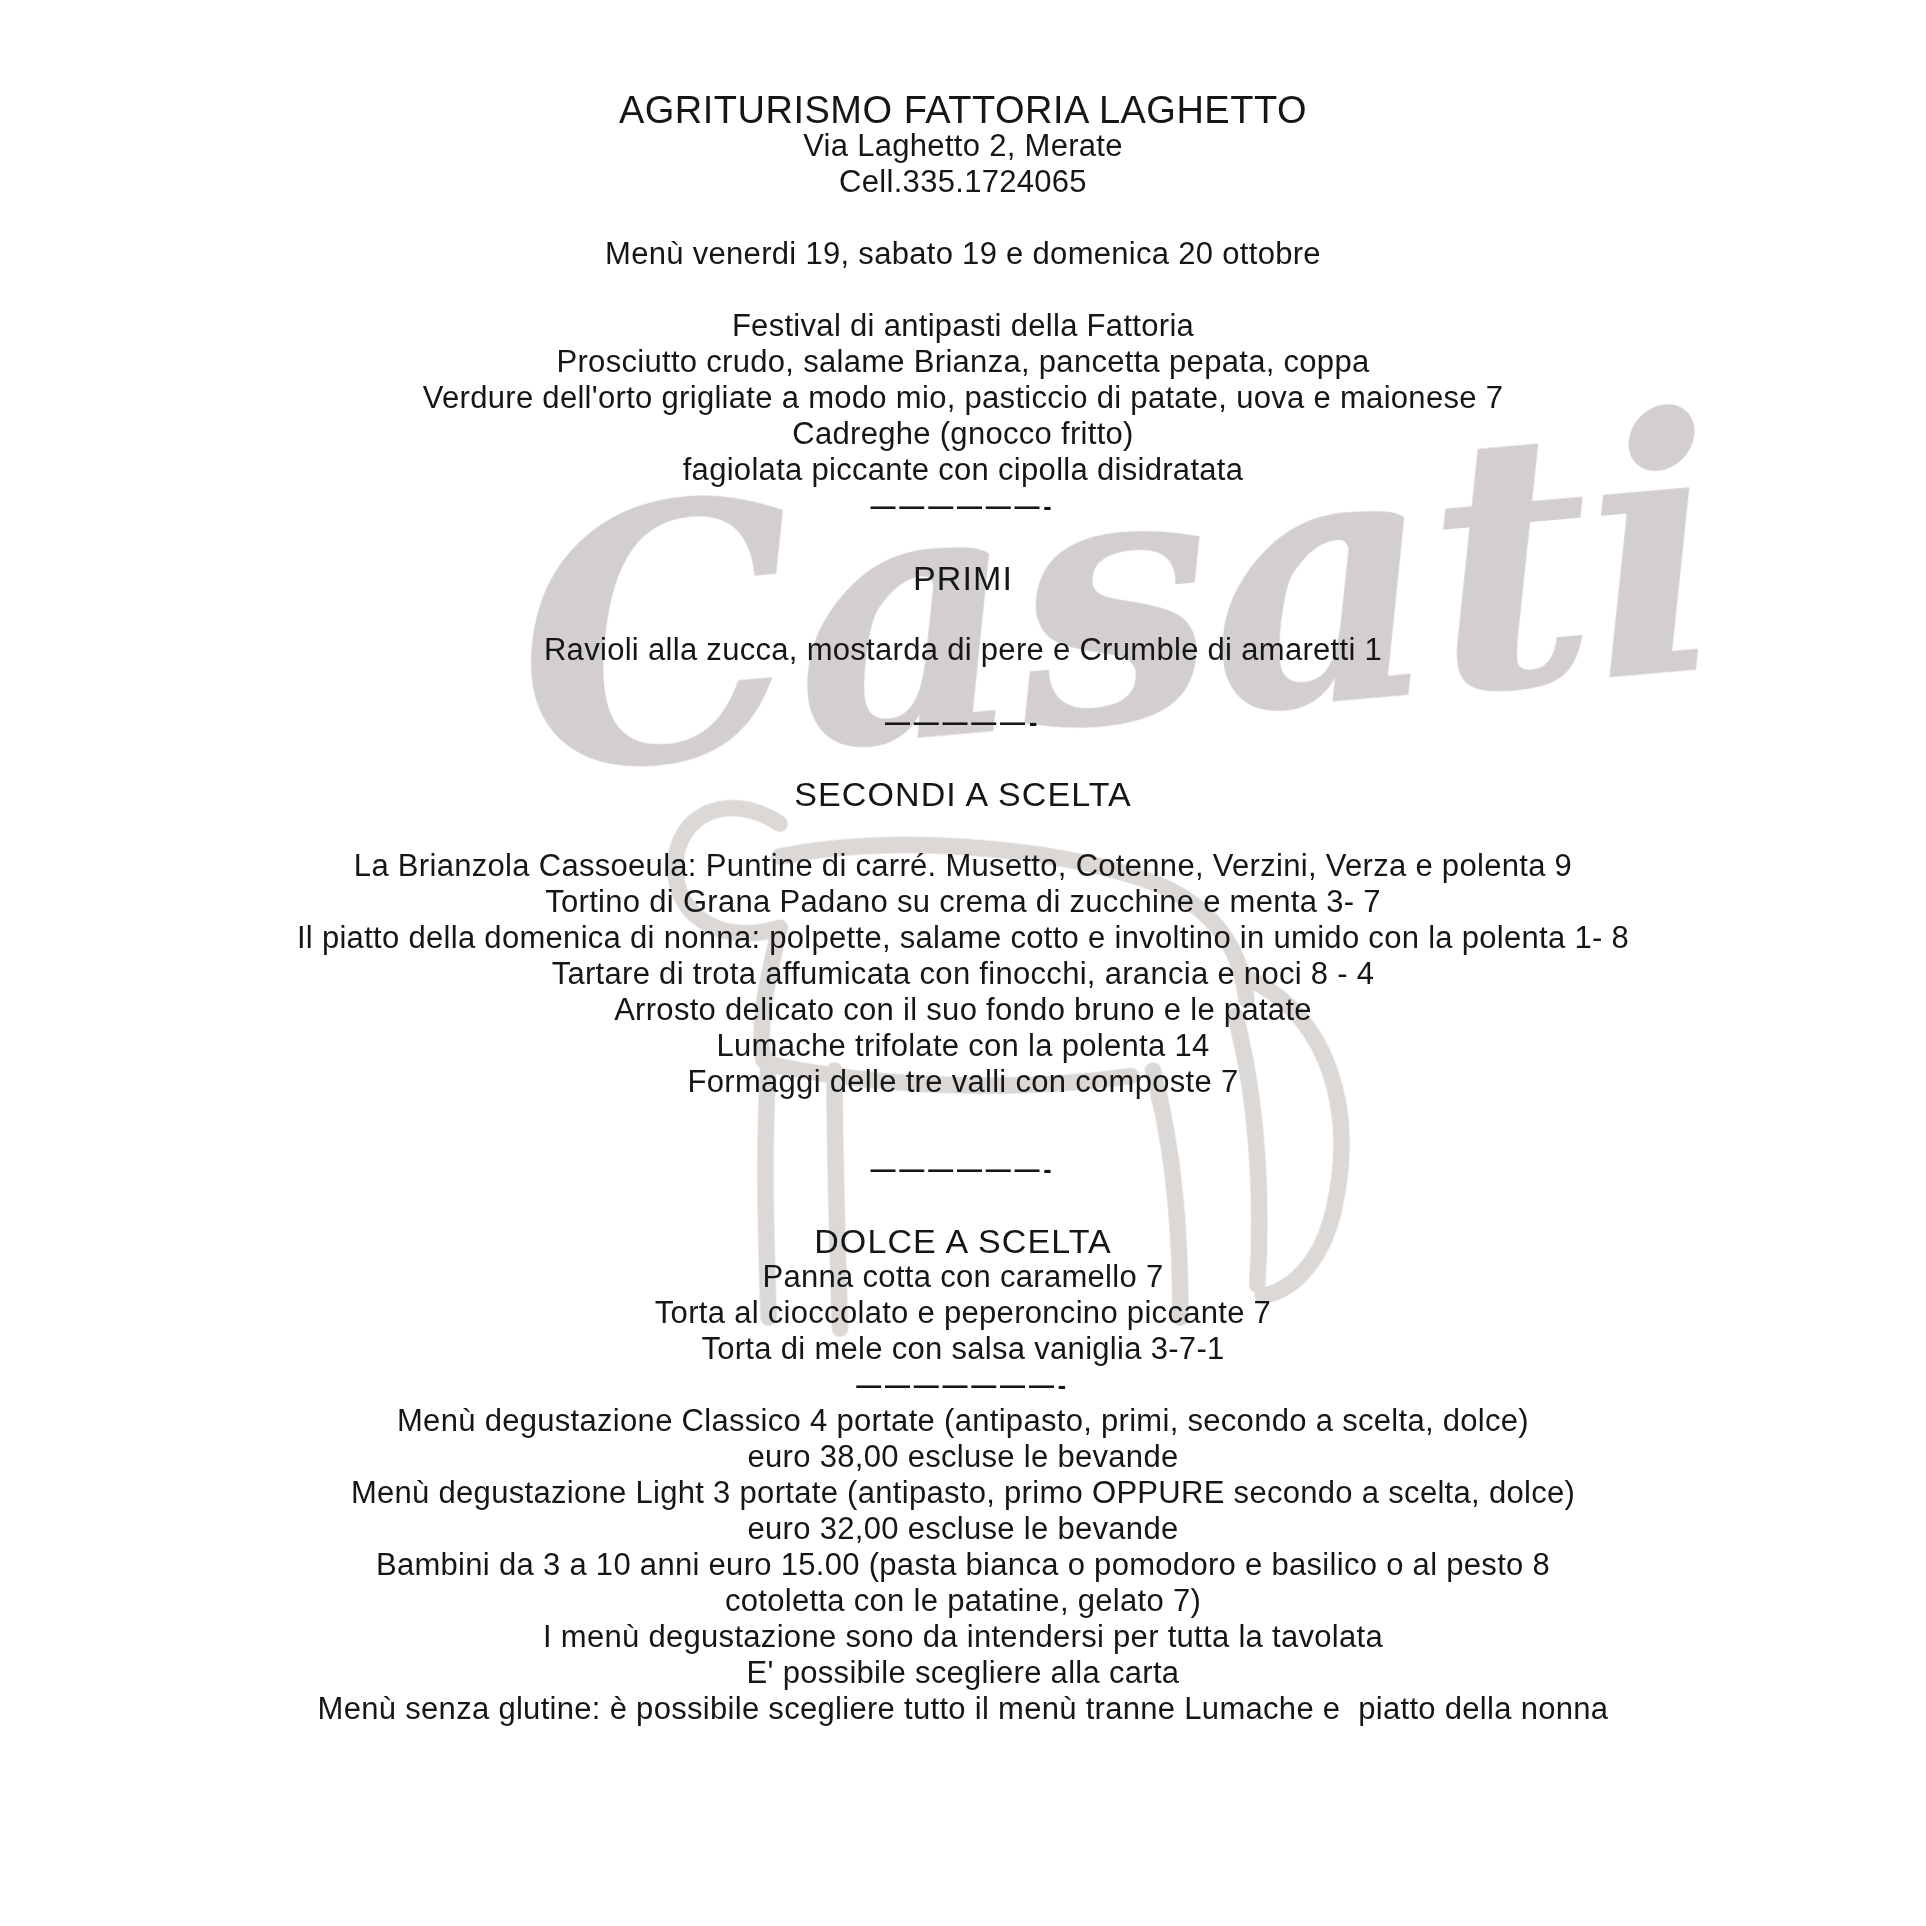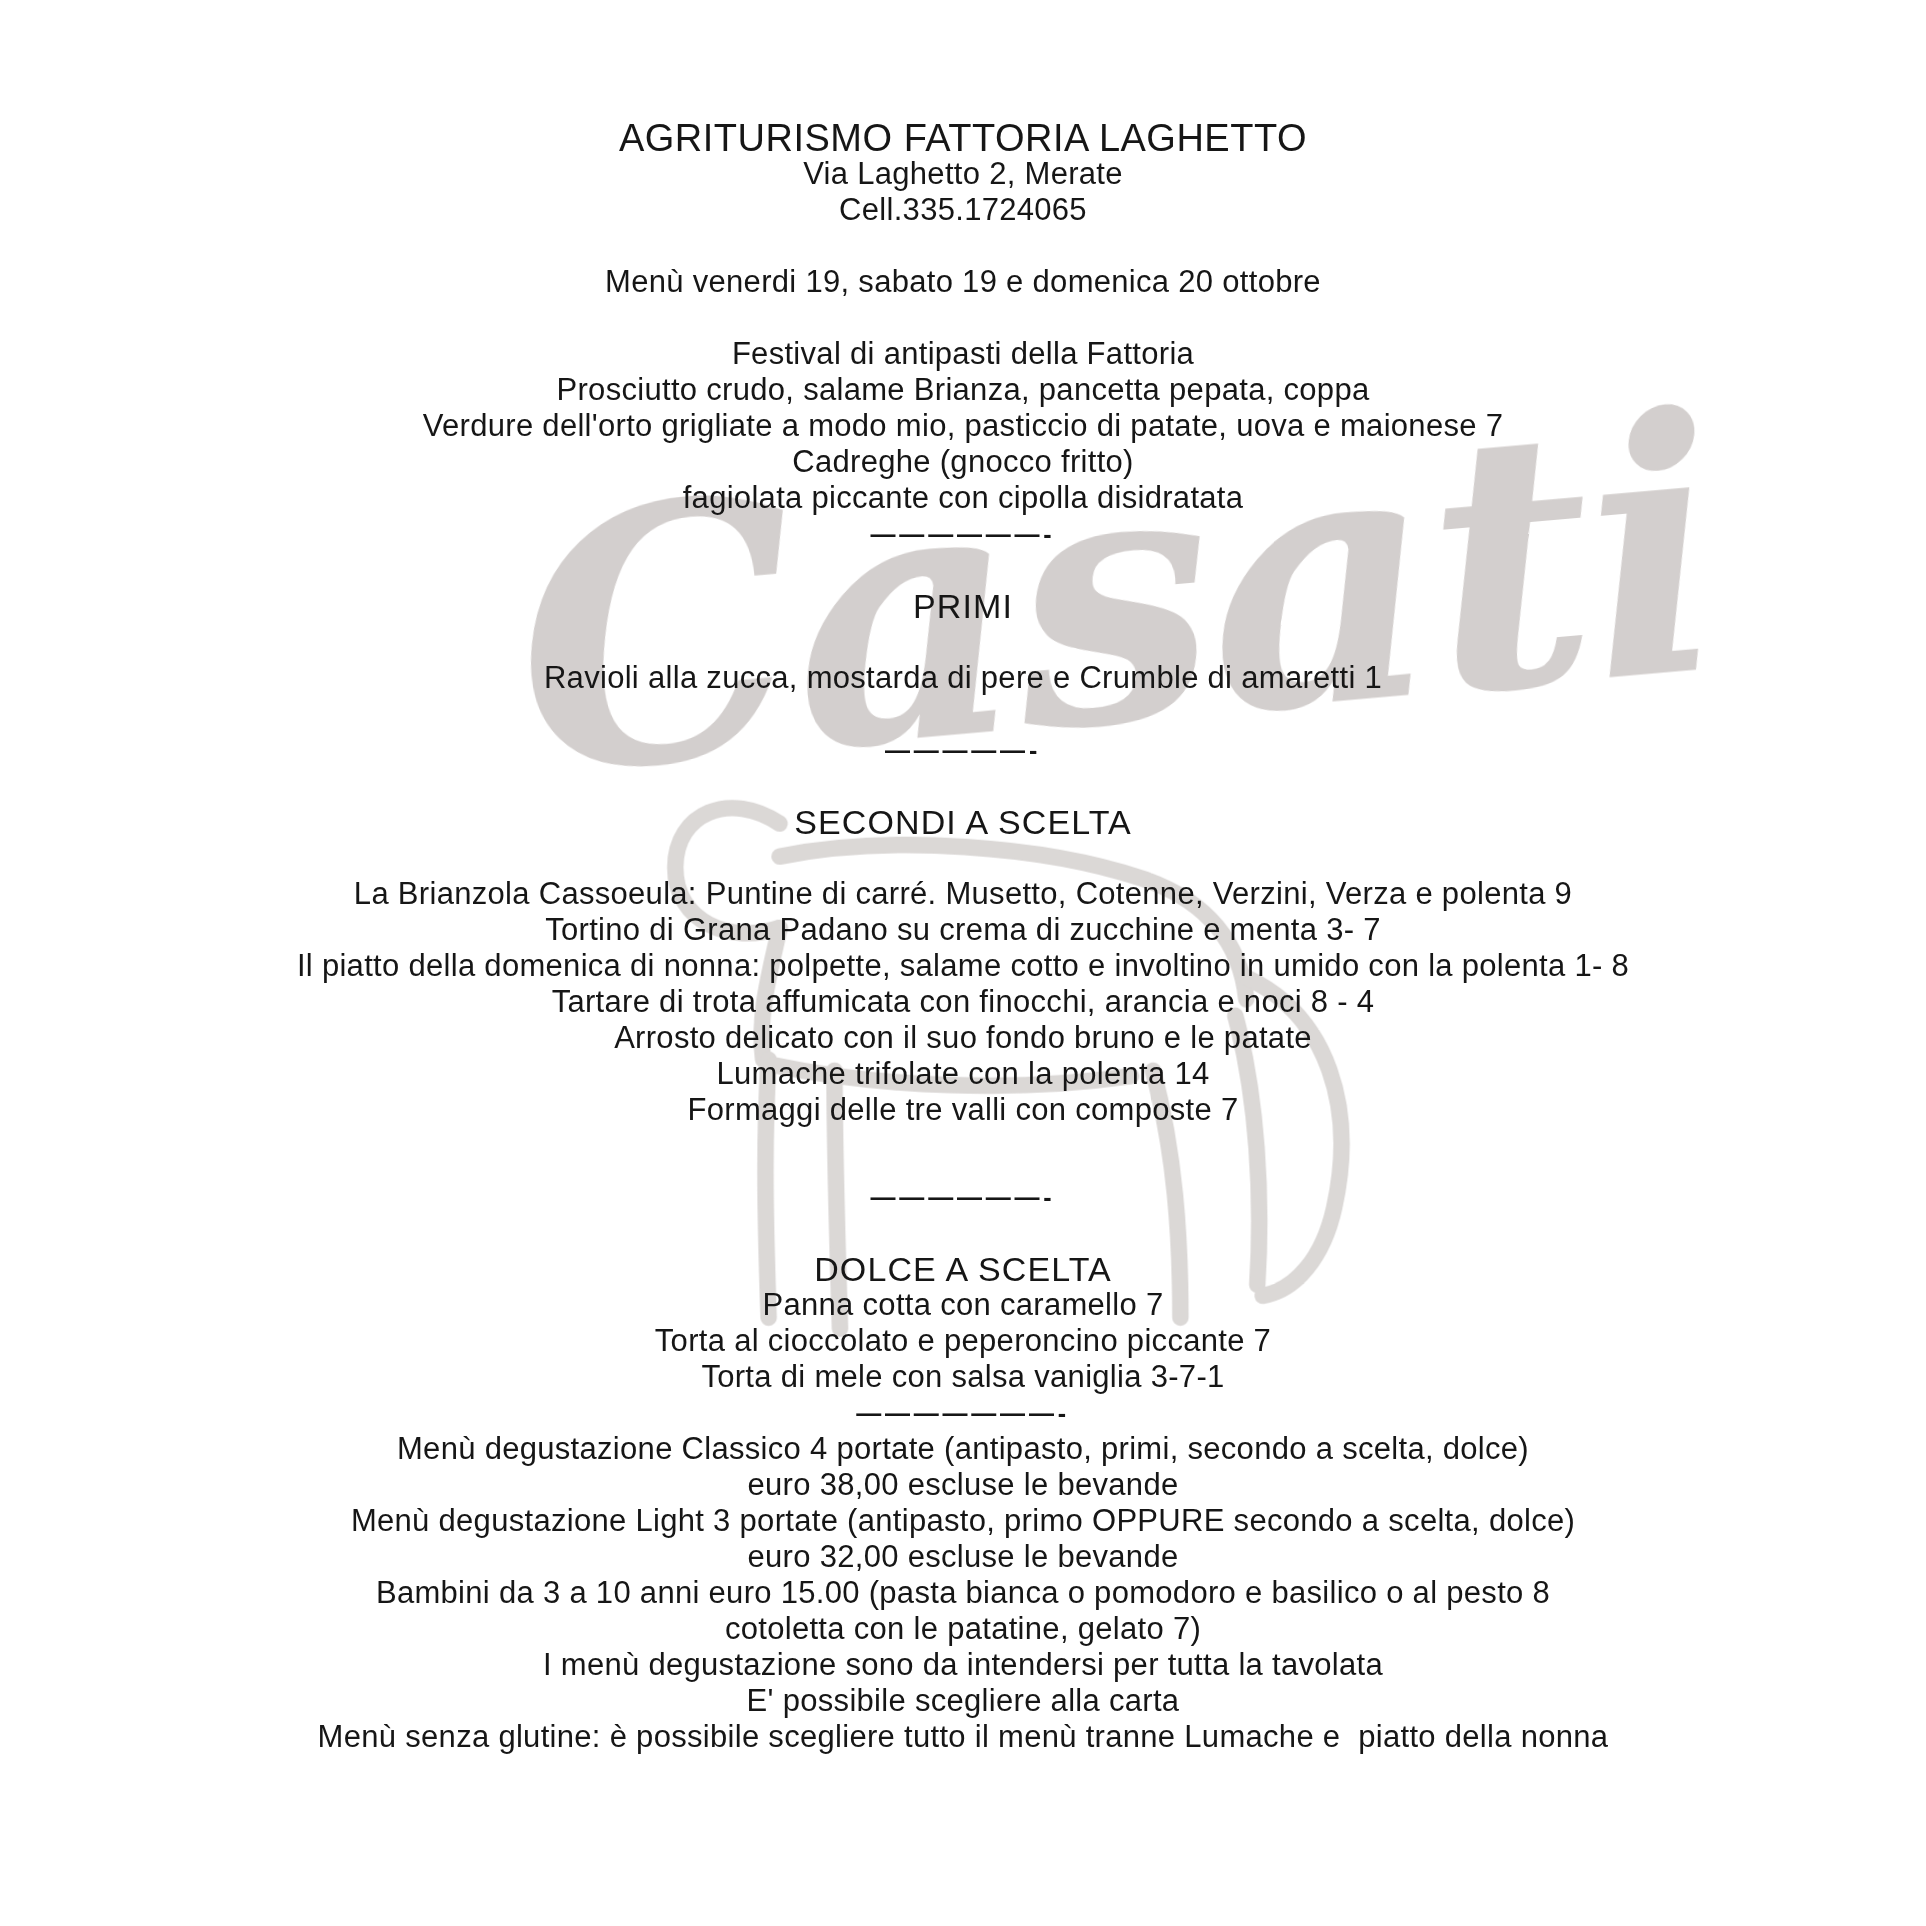--- a/index.html
+++ b/index.html
@@ -15,21 +15,21 @@
   .watermark{
     position:absolute;
     top:0;left:0;
     width:1926px;height:1926px;
     z-index:0;
   }
   .menu{
     position:relative;
     z-index:1;
     width:100%;
-    padding-top:120px;
+    padding-top:92px;
     text-align:center;
   }
   .line{
     font-size:31px;
     line-height:36px;
     white-space:pre-wrap;
     letter-spacing:0.3px;
   }
   .title-line{
     font-size:38px;

